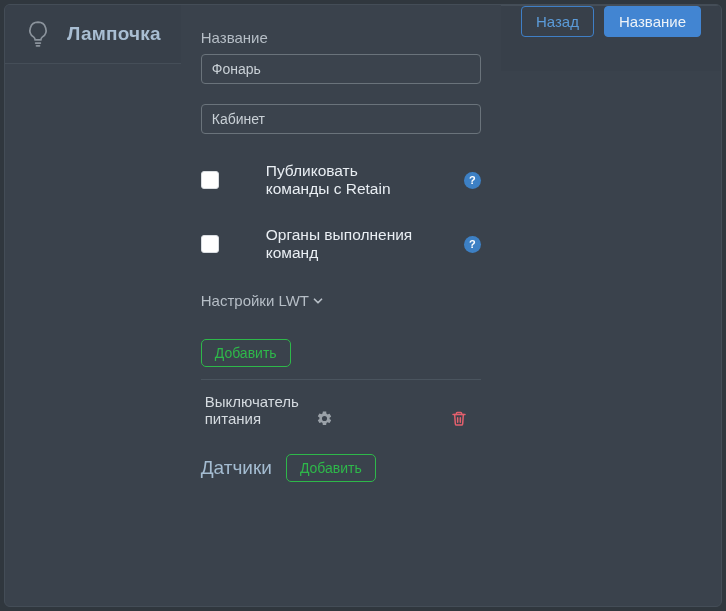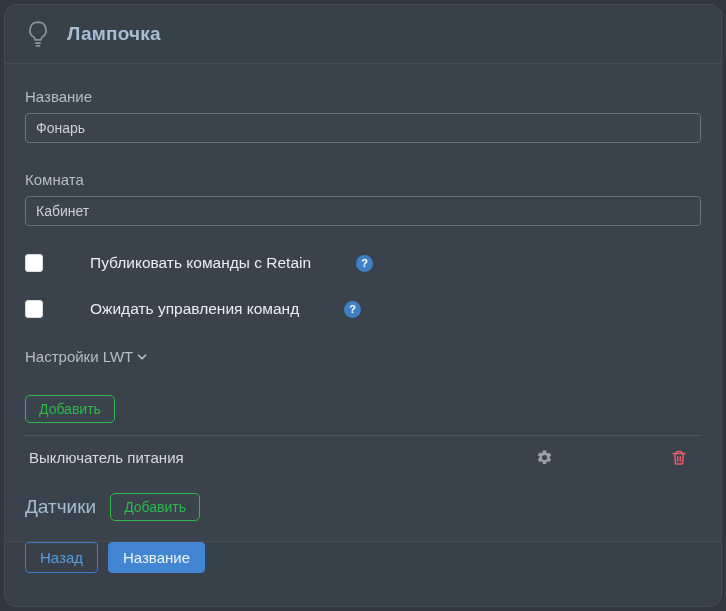--- a/index.html
+++ b/index.html
@@ -8,22 +8,22 @@
     background:#30373e;
     font-family:"Liberation Sans", sans-serif;
     box-sizing:border-box;
     padding:4px;
   }
   .card {
     width:100%; height:100%;
     box-sizing:border-box;
     background:#3a424c;
     border:1px solid #444d57;
-    border-radius:12px;
-    display:flex; flex-direction:column;
+    border-radius:6px;
+    display:flex; flex-direction:row;
     overflow:hidden;
   }
   .card-header {
     height:58px; flex:0 0 auto;
     background:#38404a;
     border-bottom:1px solid #454e58;
     display:flex; align-items:center;
     padding:0 20px; gap:16px;
   }
   .bulb { color:#8b939c; display:inline-flex; }
@@ -116,32 +116,31 @@
       </svg>
     </span>
     <span class="card-title">Лампочка</span>
   </div>
 
   <div class="card-body">
 
     <label class="form-label">Название</label>
     <input class="text-input input-gap" type="text" value="Фонарь" style="">
 
-    <label class="form-label">Комната</label>
     <input class="text-input" type="text" value="Кабинет" style="">
 
     <div class="check-row">
       <span class="checkbox"></span>
       <span class="check-label">Публиковать команды с Retain</span>
       <span class="help-icon">?</span>
     </div>
 
     <div class="check-row">
       <span class="checkbox"></span>
-      <span class="check-label">Ожидать управления команд</span>
+      <span class="check-label">Органы выполнения команд</span>
       <span class="help-icon">?</span>
     </div>
 
     <div class="lwt-toggle">
       <span>Настройки LWT</span>
       <span style="display:inline-flex;">
         <svg width="14" height="14" viewBox="0 0 24 24" fill="none" stroke="currentColor" stroke-width="3" stroke-linecap="round" stroke-linejoin="round">
           <polyline points="6 9 12 15 18 9"></polyline>
         </svg>
       </span>

